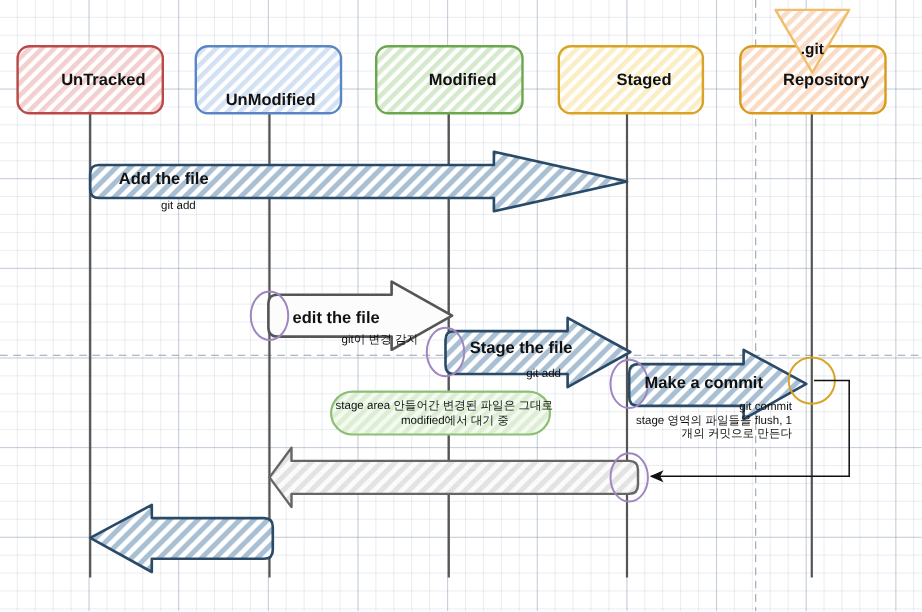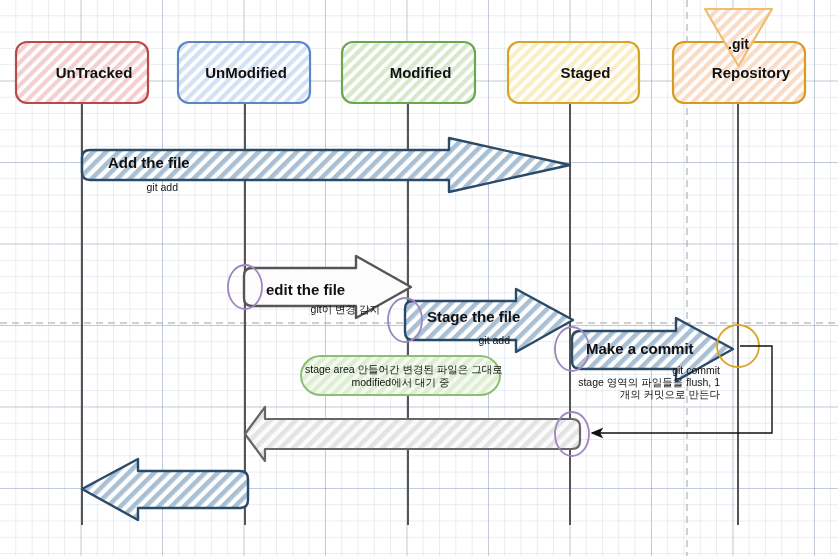--- a/index.html
+++ b/index.html
@@ -107,21 +107,21 @@
              L265,449 L265,461 L245,434 L265,407 L265,419 Z" fill="url(#hatchGray)" stroke="#666" stroke-width="2.2" stroke-linejoin="round"></path>
     <ellipse cx="572" cy="434" rx="17" ry="22" fill="none" stroke="#9f86c0" stroke-width="1.8"></ellipse>
 
     <path d="M240,471 Q248,471 248,479 L248,500 Q248,508 240,508
              L138,508 L138,520 L82,489 L138,459 L138,471 Z" fill="url(#hatchBlue)" stroke="#2a4a68" stroke-width="2.4" stroke-linejoin="round"></path>
 
     <rect x="301" y="356" width="199" height="39" rx="19.5" fill="url(#hatchGreenNote)" stroke="#8cbf73" stroke-width="2"></rect>
   </svg>
 
   <div class="lbl ctr boxlabel" style="left:16px;top:42px;width:132px;height:61px;">UnTracked</div>
-  <div class="lbl ctr boxlabel" style="left:178px;top:42px;width:112px;height:61px;text-align:center;">UnModified</div>
+  <div class="lbl ctr boxlabel" style="left:178px;top:60px;width:112px;height:61px;text-align:center;">UnModified</div>
   <div class="lbl ctr boxlabel" style="left:508px;top:42px;width:131px;height:61px;">Staged</div>
   <div class="lbl ctr boxlabel" style="left:342px;top:42px;width:133px;height:61px;">Modified</div>
   <div class="lbl ctr boxlabel" style="left:673px;top:42px;width:132px;height:61px;">Repository</div>
 
   <div class="lbl ctr gitlabel" style="left:705px;top:29px;width:67px;height:30px;">.git</div>
 
   <div class="lbl arrowlabel" style="left:108px;top:154px;">Add the file</div>
   <div class="lbl sub" style="left:88px;top:181px;width:90px;">git add</div>
 
   <div class="lbl arrowlabel" style="left:266px;top:281px;">edit the file</div>
@@ -130,14 +130,14 @@
   <div class="lbl arrowlabel" style="left:427px;top:308px;">Stage the file</div>
   <div class="lbl sub" style="left:400px;top:334px;width:110px;">git add</div>
 
   <div class="lbl arrowlabel" style="left:586px;top:340px;">Make a commit</div>
   <div class="lbl sub" style="left:540px;top:364px;width:180px;"><span>git commit</span></div>
   <div class="lbl sub" style="left:540px;top:376px;width:180px;">stage 영역의 파일들을 flush, 1</div>
   <div class="lbl sub" style="left:540px;top:388px;width:180px;">개의 커밋으로 만든다</div>
 
 
   <div class="lbl notetxt" style="left:305px;top:363px;width:191px;">stage area 안들어간 변경된 파일은 그대로</div>
-  <div class="lbl notetxt" style="left:305px;top:376px;width:191px;">modified에서 대기 중</div>
+  <div class="lbl notetxt" style="left:305px;top:376px;width:191px;padding-left:13px;">modified에서 대기 중</div>
 </div>
 
 </body></html>

